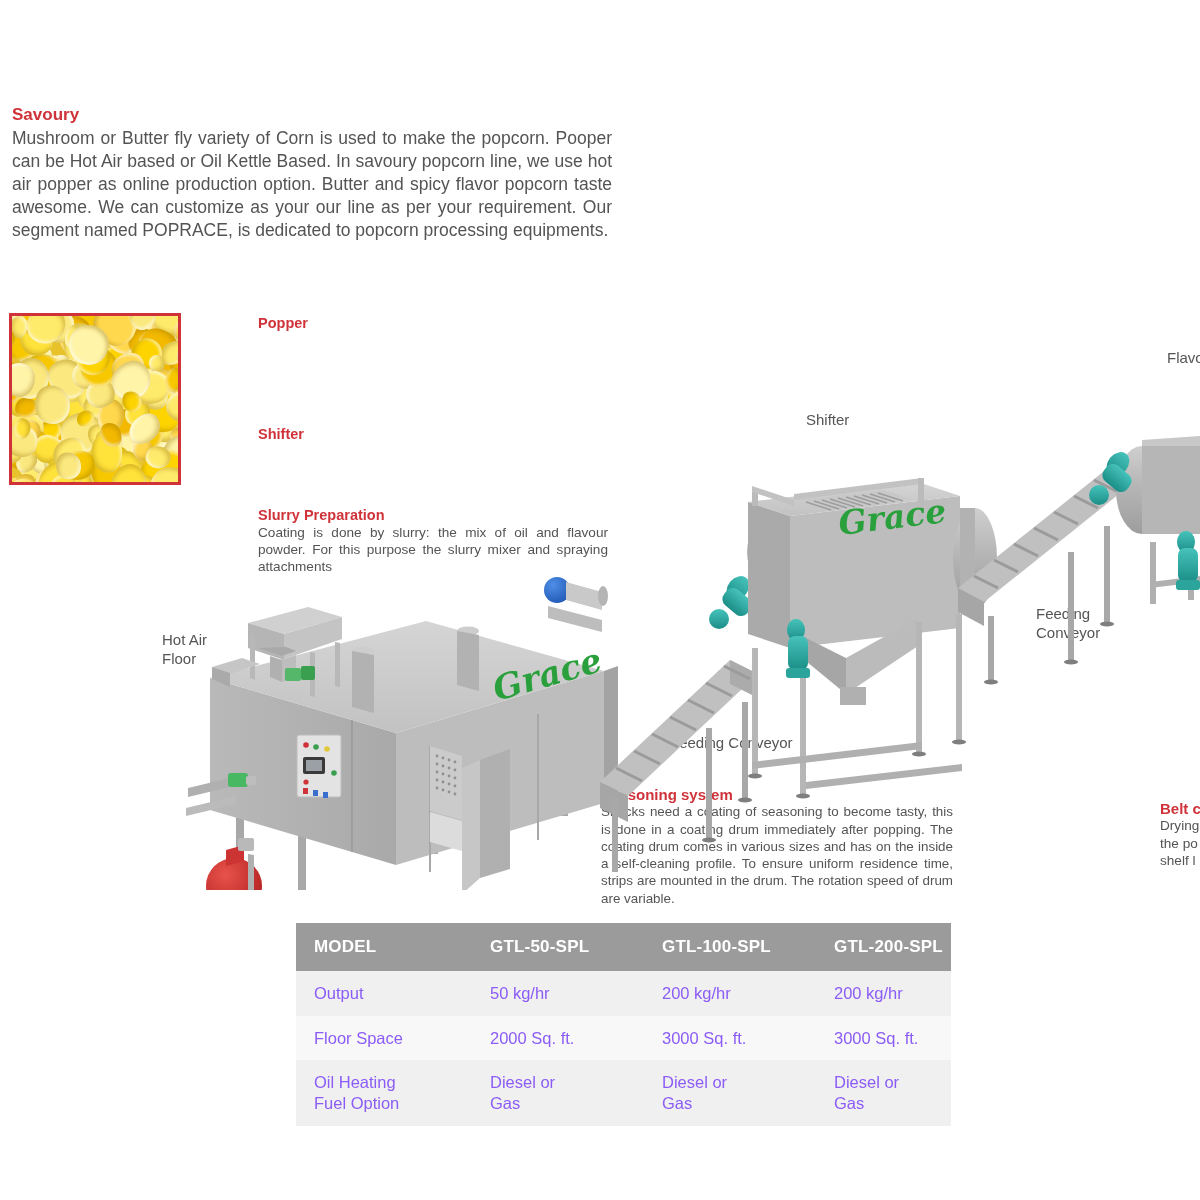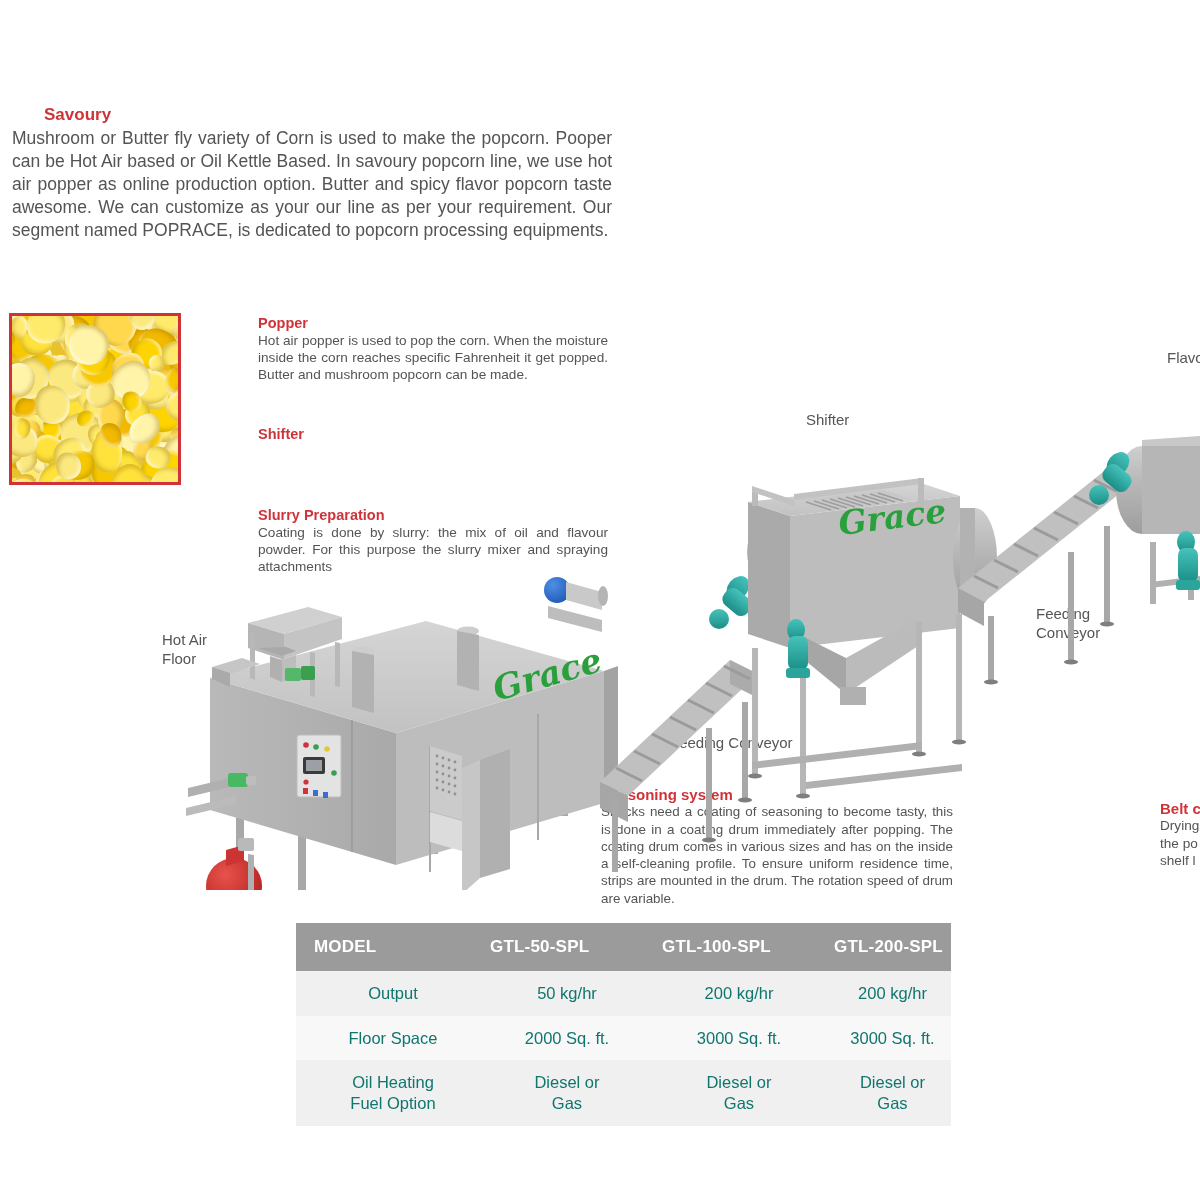--- a/index.html
+++ b/index.html
@@ -15,21 +15,21 @@
   
   #title-bar{position:absolute;left:10px;top:22px;white-space:nowrap;}
   #title-main{
     font-size:31px;font-weight:bold;color:#cf3339;letter-spacing:-0.2px;
   }
   #title-dash{font-size:31px;font-weight:bold;color:#cf3339;padding:0 2px;}
   #title-sub{font-size:22px;font-weight:bold;color:#cf3339;letter-spacing:0.1px;}
 
   
   #intro{position:absolute;left:12px;top:105px;width:600px;}
-  .redhead{color:#cf3339;font-weight:bold;margin-left:32px;}
+  .redhead{color:#cf3339;font-weight:bold;}
   #intro-head{font-size:17px;margin-bottom:2px;}
   #intro-body{font-size:17.5px;line-height:1.32;text-align:justify;color:#545454;}
 
   
   #popcorn-photo{
     position:absolute;left:9px;top:313px;width:172px;height:172px;
     border:3px solid #cf3339;box-sizing:border-box;overflow:hidden;
     background:#e8c22a;
   }
   #popcorn-photo .kern{position:absolute;border-radius:48% 52% 46% 54%/50% 44% 56% 50%;}
@@ -57,21 +57,21 @@
   #label-feed2{left:1036px;top:604px;}
   #label-flavour{left:1167px;top:348px;white-space:nowrap;}
 
   
   #spec-table{position:absolute;left:296px;top:923px;width:655px;
     border-collapse:collapse;font-size:16.5px;}
   #spec-table th{
     background:#9b9b9b;color:#ffffff;font-weight:bold;
     text-align:left;padding:14px 0 14px 18px;font-size:17px;letter-spacing:.2px;
   }
-  #spec-table td{padding:12px 0 12px 18px;color:#0f766e;vertical-align:top;line-height:1.25;text-align:center;}
+  #spec-table td{padding:12px 0 12px 18px;color:#8b5cf6;vertical-align:top;line-height:1.25;}
   #spec-table tbody tr:nth-child(odd){background:#f0f0f0;}
   #spec-table tbody tr:nth-child(even){background:#f8f8f8;}
   #spec-table col.c0{width:176px;}
   #spec-table col.c1{width:172px;}
   #spec-table col.c2{width:172px;}
   #spec-table col.c3{width:135px;}
 
   
   #diagram{position:absolute;left:0;top:330px;width:1200px;height:560px;}
   #diagram svg{display:block;}
@@ -319,21 +319,20 @@
       <div class="kern" style="width: 23.5781px; height: 18.4082px; left: 151.43px; top: 55.1462px; background: rgb(247, 200, 0); transform: rotate(285.364deg); box-shadow: rgba(150, 110, 0, 0.35) -2px -3px 4px inset, rgba(255, 255, 255, 0.55) 2px 2px 3px inset;"></div>
       <div class="kern" style="width: 20.5978px; height: 15.727px; left: -0.514846px; top: 104.95px; background: rgb(255, 226, 58); transform: rotate(279.252deg); box-shadow: rgba(150, 110, 0, 0.35) -2px -3px 4px inset, rgba(255, 255, 255, 0.55) 2px 2px 3px inset;"></div>
       <div class="kern" style="width: 37.1226px; height: 40.1876px; left: 101.298px; top: 44.1786px; background: rgb(255, 244, 168); transform: rotate(215.175deg); box-shadow: rgba(150, 110, 0, 0.35) -2px -3px 4px inset, rgba(255, 255, 255, 0.55) 2px 2px 3px inset;"></div>
       <div class="kern" style="width: 22.0163px; height: 24.6672px; left: 134.79px; top: 128.919px; background: rgb(255, 235, 107); transform: rotate(276.128deg); box-shadow: rgba(150, 110, 0, 0.35) -2px -3px 4px inset, rgba(255, 255, 255, 0.55) 2px 2px 3px inset;"></div>
       <div class="kern" style="width: 19.4327px; height: 21.1863px; left: 110.27px; top: 75.2535px; background: rgb(253, 211, 0); transform: rotate(152.942deg); box-shadow: rgba(150, 110, 0, 0.35) -2px -3px 4px inset, rgba(255, 255, 255, 0.55) 2px 2px 3px inset;"></div>
       <div class="kern" style="width: 18.3801px; height: 20.9575px; left: 162.423px; top: 4.29449px; background: rgb(255, 216, 77); transform: rotate(12.9499deg); box-shadow: rgba(150, 110, 0, 0.35) -2px -3px 4px inset, rgba(255, 255, 255, 0.55) 2px 2px 3px inset;"></div>
     </div>
 
   <div class="note" id="note-popper">
     <div class="nh">Popper</div>
-    <div class="nb">Hot air popper is used to pop the corn. When the moisture inside the corn reaches specific Fahrenheit it get popped. Butter and mushroom popcorn can be made.</div>
   </div>
 
   <div class="note" id="note-shifter">
     <div class="nh">Shifter</div>
   </div>
 
   <div class="note" id="note-slurry">
     <div class="nh">Slurry Preparation</div>
     <div class="nb">Coating is done by slurry: the mix of oil and flavour powder. For this purpose the slurry mixer and spraying attachments</div>
   </div>

